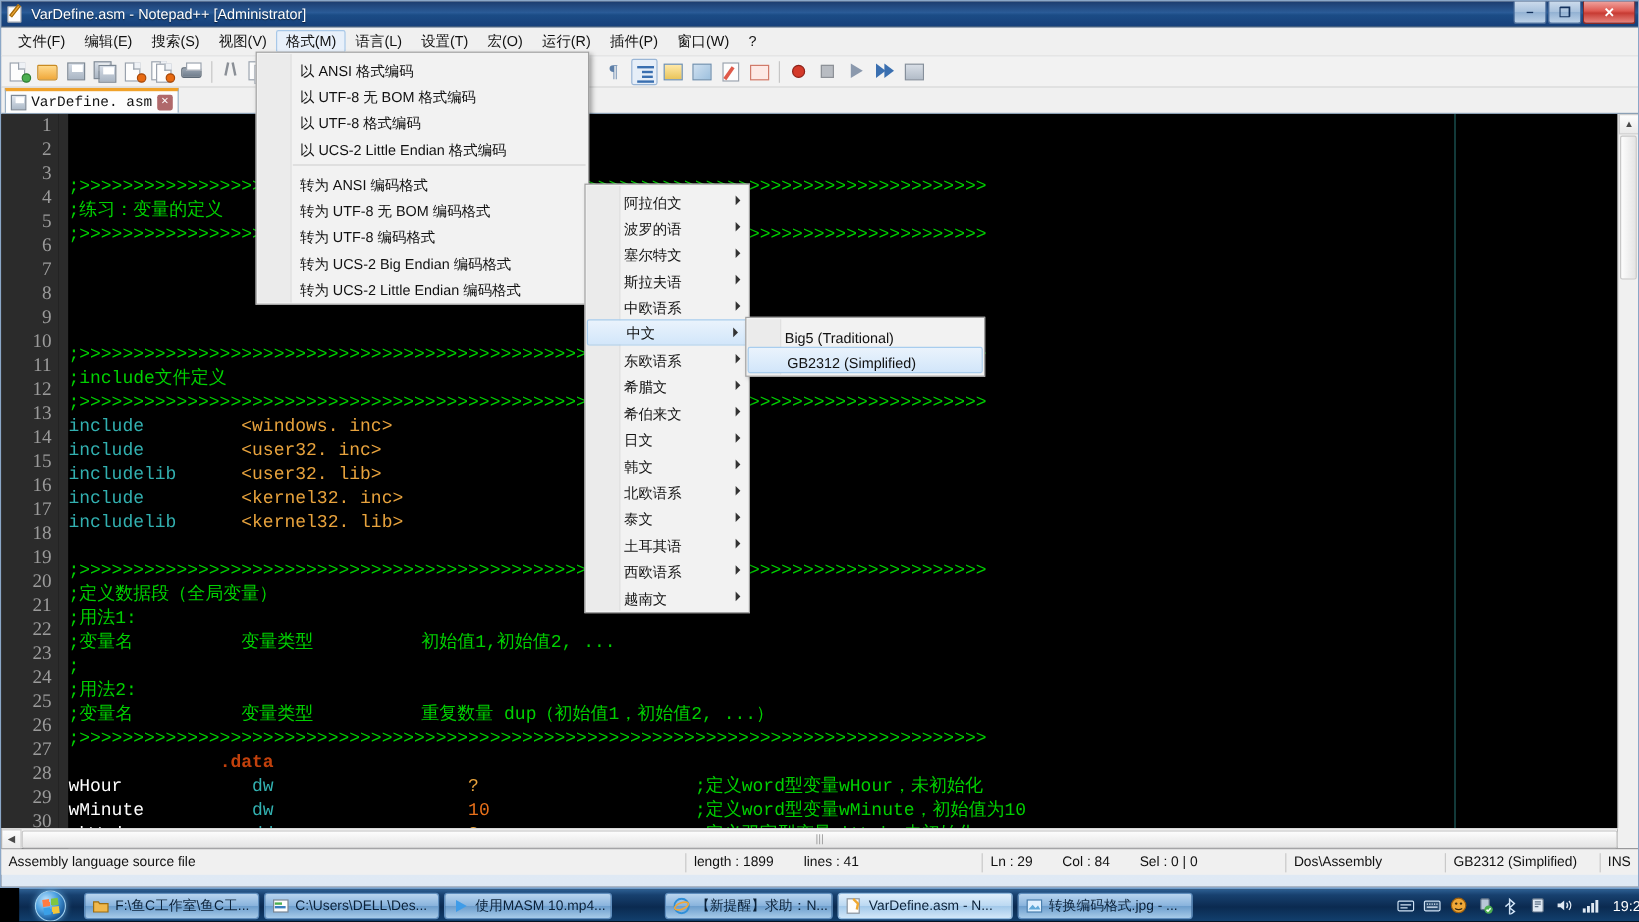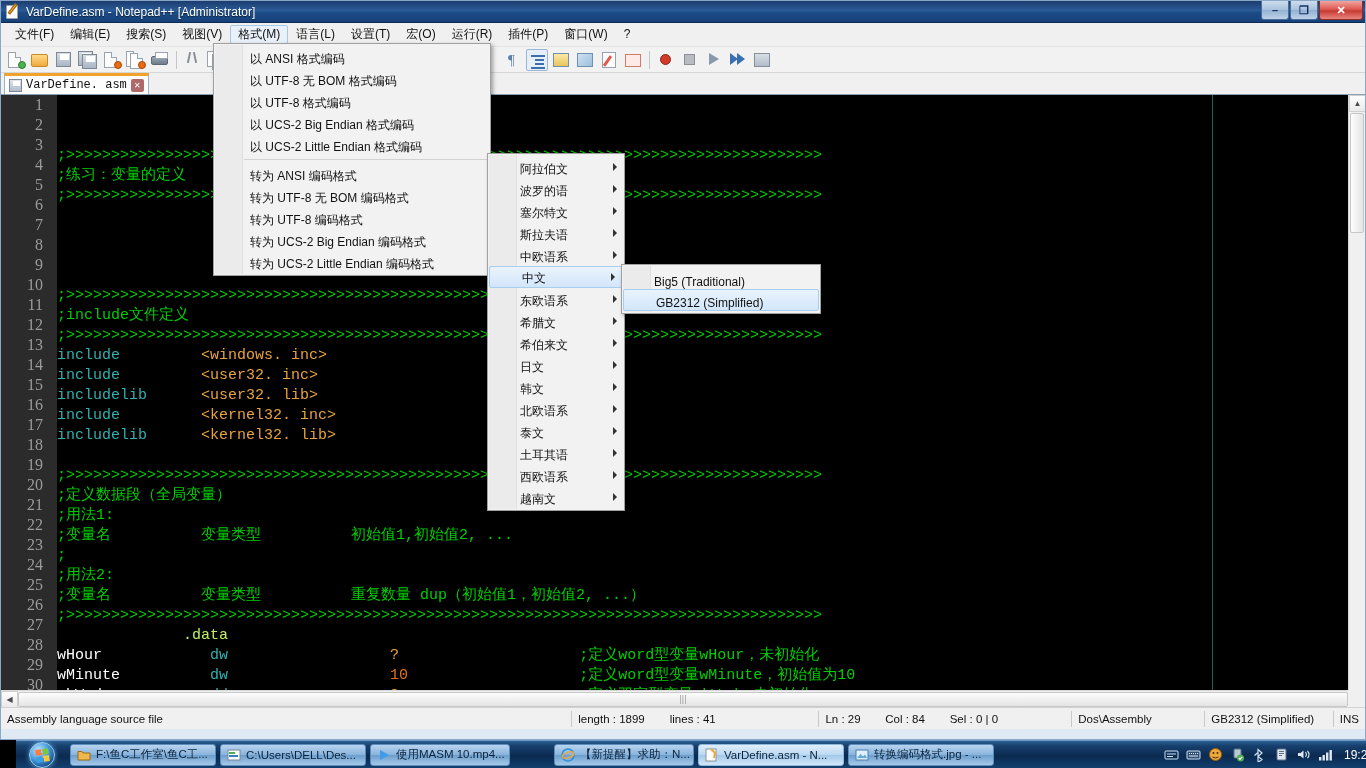--- a/index.html
+++ b/index.html
@@ -135,21 +135,21 @@
     position:absolute;left:56px;top:0;right:17px;bottom:17px;
     background:#000; overflow:hidden;
     font-family:"Liberation Mono", monospace; font-size:15px;
     white-space:pre;
   }
   #code .row{height:20px;line-height:20px;white-space:pre;}
   .c-com{color:#00d000;}
   .c-key{color:#32b0b0;}
   .c-str{color:#e8a33d;}
   .c-num{color:#e8701a;}
-  .c-dir{color:#bef264;}
+  .c-dir{color:#c2410c;font-weight:bold;}
   .c-id{color:#ffffff;}
   .edgeline{position:absolute;top:0;bottom:0;left:1155px;width:1px;background:#1f5f5f;}
   
   #vscroll{
     position:absolute;right:0;top:0;width:17px;bottom:17px;background:#f0f0f0;border-left:1px solid #d8d8d8;
   }
   #vscroll .arrow{height:17px;width:17px;display:flex;align-items:center;justify-content:center;
     background:linear-gradient(180deg,#fdfdfd,#eaeaea);border:1px solid #d0d0d0;font-size:8px;color:#4a4a4a;}
   #vscroll .thumb{position:absolute;left:1px;top:18px;width:14px;height:120px;
     background:linear-gradient(90deg,#fdfdfd,#e4e4e4);border:1px solid #c7c7c7;border-radius:2px;}
@@ -424,23 +424,20 @@
   <div class="item">
         <span>以 ANSI 格式编码</span>
       </div>
       <div class="item">
         <span>以 UTF-8 无 BOM 格式编码</span>
       </div>
       <div class="item">
         <span>以 UTF-8 格式编码</span>
       </div>
       <div class="item">
-        <span>以 UCS-2 Big Endian 格式编码</span>
-      </div>
-      <div class="item">
         <span>以 UCS-2 Little Endian 格式编码</span>
       </div>
       <div class="divider"></div>
       <div class="item">
         <span>转为 ANSI 编码格式</span>
       </div>
       <div class="item">
         <span>转为 UTF-8 无 BOM 编码格式</span>
       </div>
       <div class="item">

